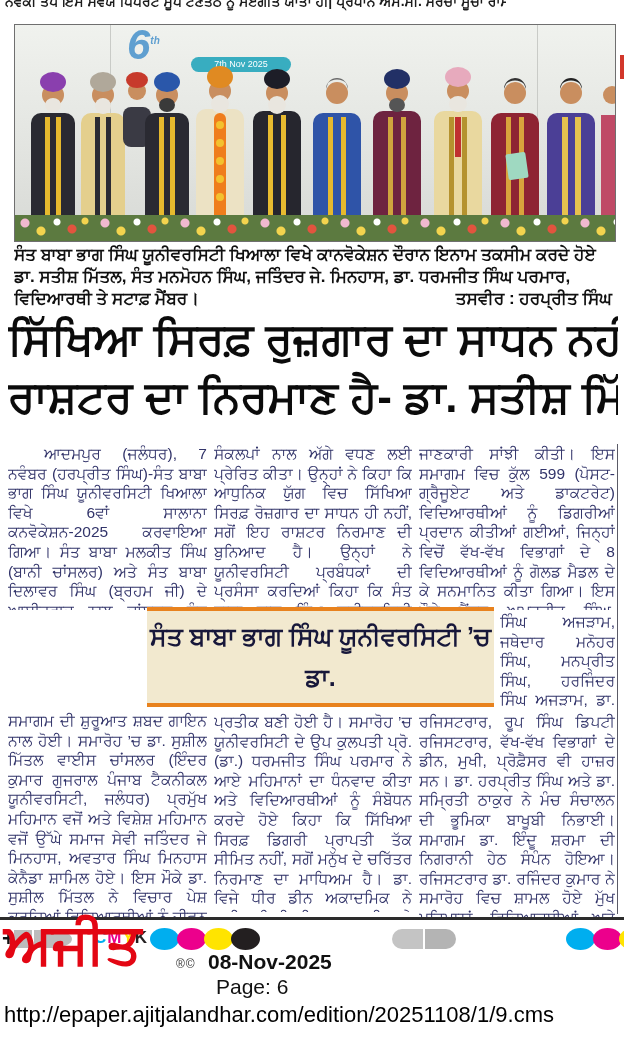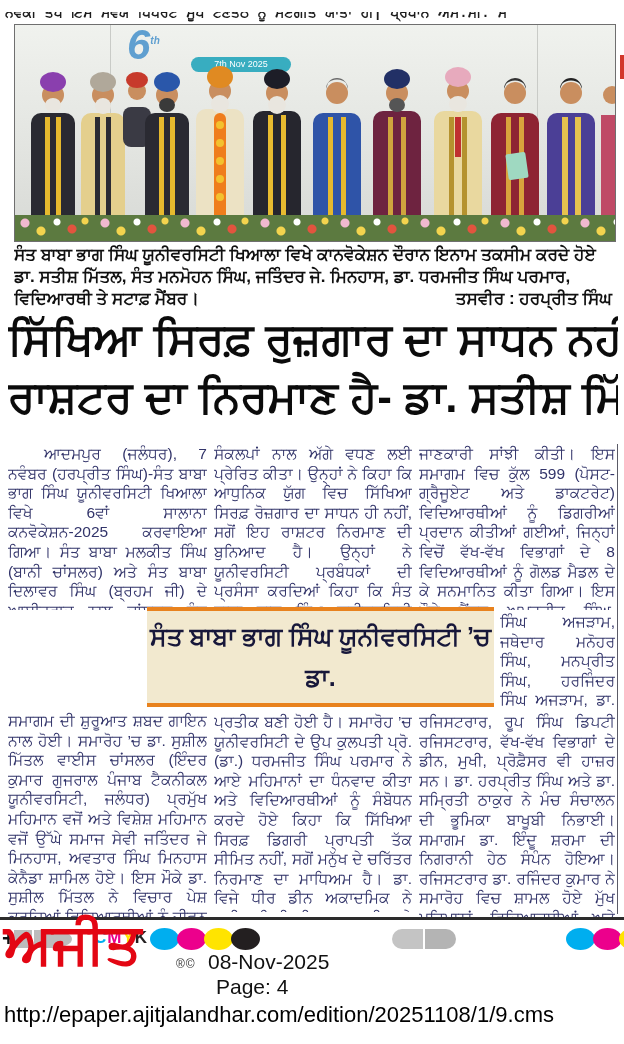--- a/index.html
+++ b/index.html
@@ -1,20 +1,20 @@
 <!DOCTYPE html>
 <html><head>
 <meta charset="utf-8">
 <style>
   html,body{margin:0;padding:0;background:#fff;}
   #page{position:relative;width:624px;height:1044px;background:#fff;overflow:hidden;
         font-family:"Liberation Sans","DejaVu Sans",sans-serif;}
 
   
-  .topstrip{position:absolute;left:0;top:12px;width:506px;height:15px;overflow:hidden;border-bottom:1px solid #fff;font-family:Liberation Mono, monospace;}
+  .topstrip{position:absolute;left:0;top:0;width:506px;height:15px;overflow:hidden;border-bottom:1px solid #fff;}
   .topstrip .inner{position:relative;top:-7px;display:flex;justify-content:space-between;
                    font-size:14px;font-weight:bold;color:#1c1c1c;padding:0 5px;white-space:nowrap;}
 
   
   .photo{position:absolute;left:14px;top:24px;width:600px;height:216px;border:1px solid #6f6f6f;
          background:linear-gradient(180deg,#f0f2ee 0%,#e3e5e1 55%,#d7d9d5 100%);overflow:hidden;}
   .wallline{position:absolute;top:0;width:1px;height:216px;background:#c9cbc7;}
   .banner6{position:absolute;left:112px;top:-4px;font-size:42px;font-weight:bold;font-style:italic;color:#5f9fd0;}
   .banner6 sup{font-size:10px;}
   .bannerword{position:absolute;left:162px;top:6px;font-size:27px;font-weight:bold;letter-spacing:6px;color:#a6c6dc;}
@@ -67,21 +67,21 @@
              border-radius:0 50% 50% 0 / 0 50% 50% 0;}
   .cmyk{position:absolute;left:94px;top:2px;font-size:17px;font-weight:bold;letter-spacing:1px;}
   .cmyk .c{color:#00aeef}.cmyk .m{color:#ec008c}.cmyk .y{color:#ffe400}.cmyk .k{color:#231f20}
   .dot{position:absolute;top:2px;width:29px;height:22px;border-radius:50%;}
   .lens-l{position:absolute;left:392px;top:3px;width:31px;height:20px;background:#c4c4c4;border-radius:10px 0 0 10px;}
   .lens-r{position:absolute;left:425px;top:3px;width:31px;height:20px;background:#b4b4b4;border-radius:0 10px 10px 0;}
 
   
   .logo{position:absolute;left:4px;top:916px;font-size:56px;font-weight:bold;color:#e30613;line-height:56px;}
   .marks{position:absolute;left:176px;top:957px;font-size:12px;color:#333;letter-spacing:1px;}
-  .fdate{position:absolute;left:208px;top:950px;font-size:21px;color:#111;}
+  .fdate{position:absolute;left:208px;top:950px;font-size:21px;color:#111;font-weight:bold;}
   .fpage{position:absolute;left:216px;top:975px;font-size:21px;color:#111;}
   .furl{position:absolute;left:4px;top:1002px;font-size:22px;color:#000;white-space:nowrap;}
 </style>
 </head>
 <body>
 
 <div id="page">
 
   <div class="topstrip">
     <div class="inner">
@@ -251,16 +251,16 @@
     <div class="lens-l"></div>
     <div class="lens-r"></div>
     <div class="dot" style="left:566px;background:#00aeef"></div>
     <div class="dot" style="left:593px;background:#ec008c"></div>
     <div class="dot" style="left:619px;background:#ffe400"></div>
   </div>
 
   <div class="logo">ਅਜੀਤ</div>
   <div class="marks">®©</div>
   <div class="fdate">08-Nov-2025</div>
-  <div class="fpage">Page: 4</div>
+  <div class="fpage">Page: 6</div>
   <div class="furl">http://epaper.ajitjalandhar.com/edition/20251108/1/9.cms</div>
 
 </div>
 
 </body></html>

